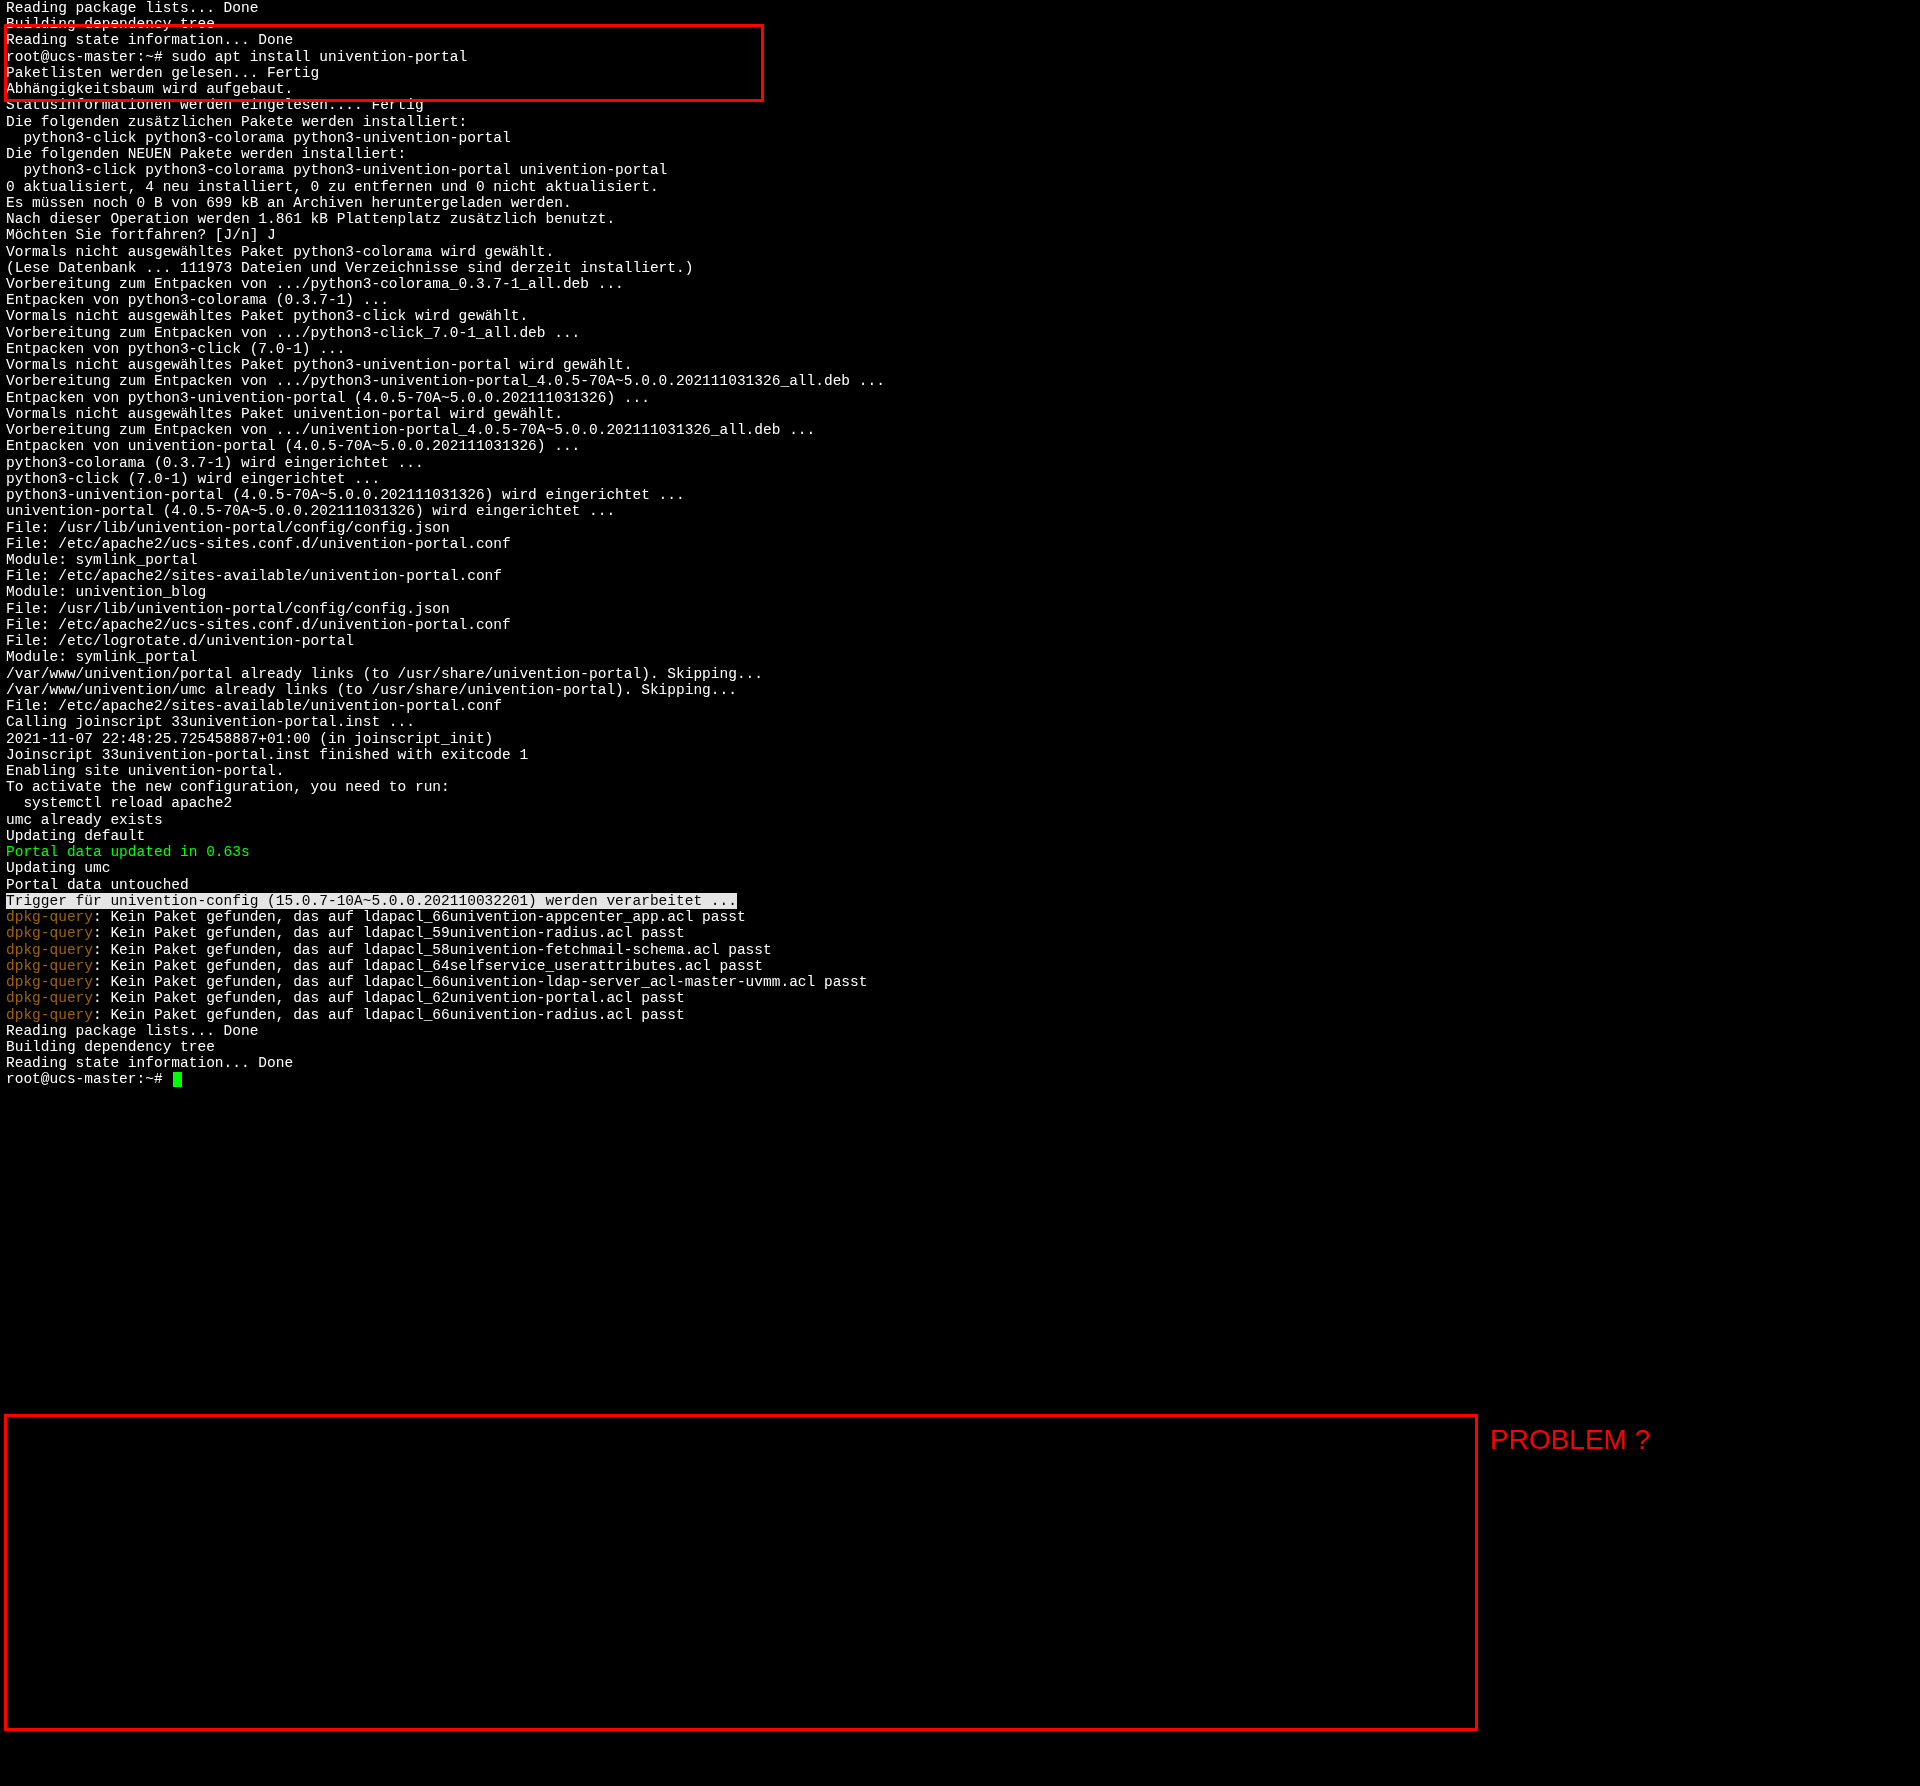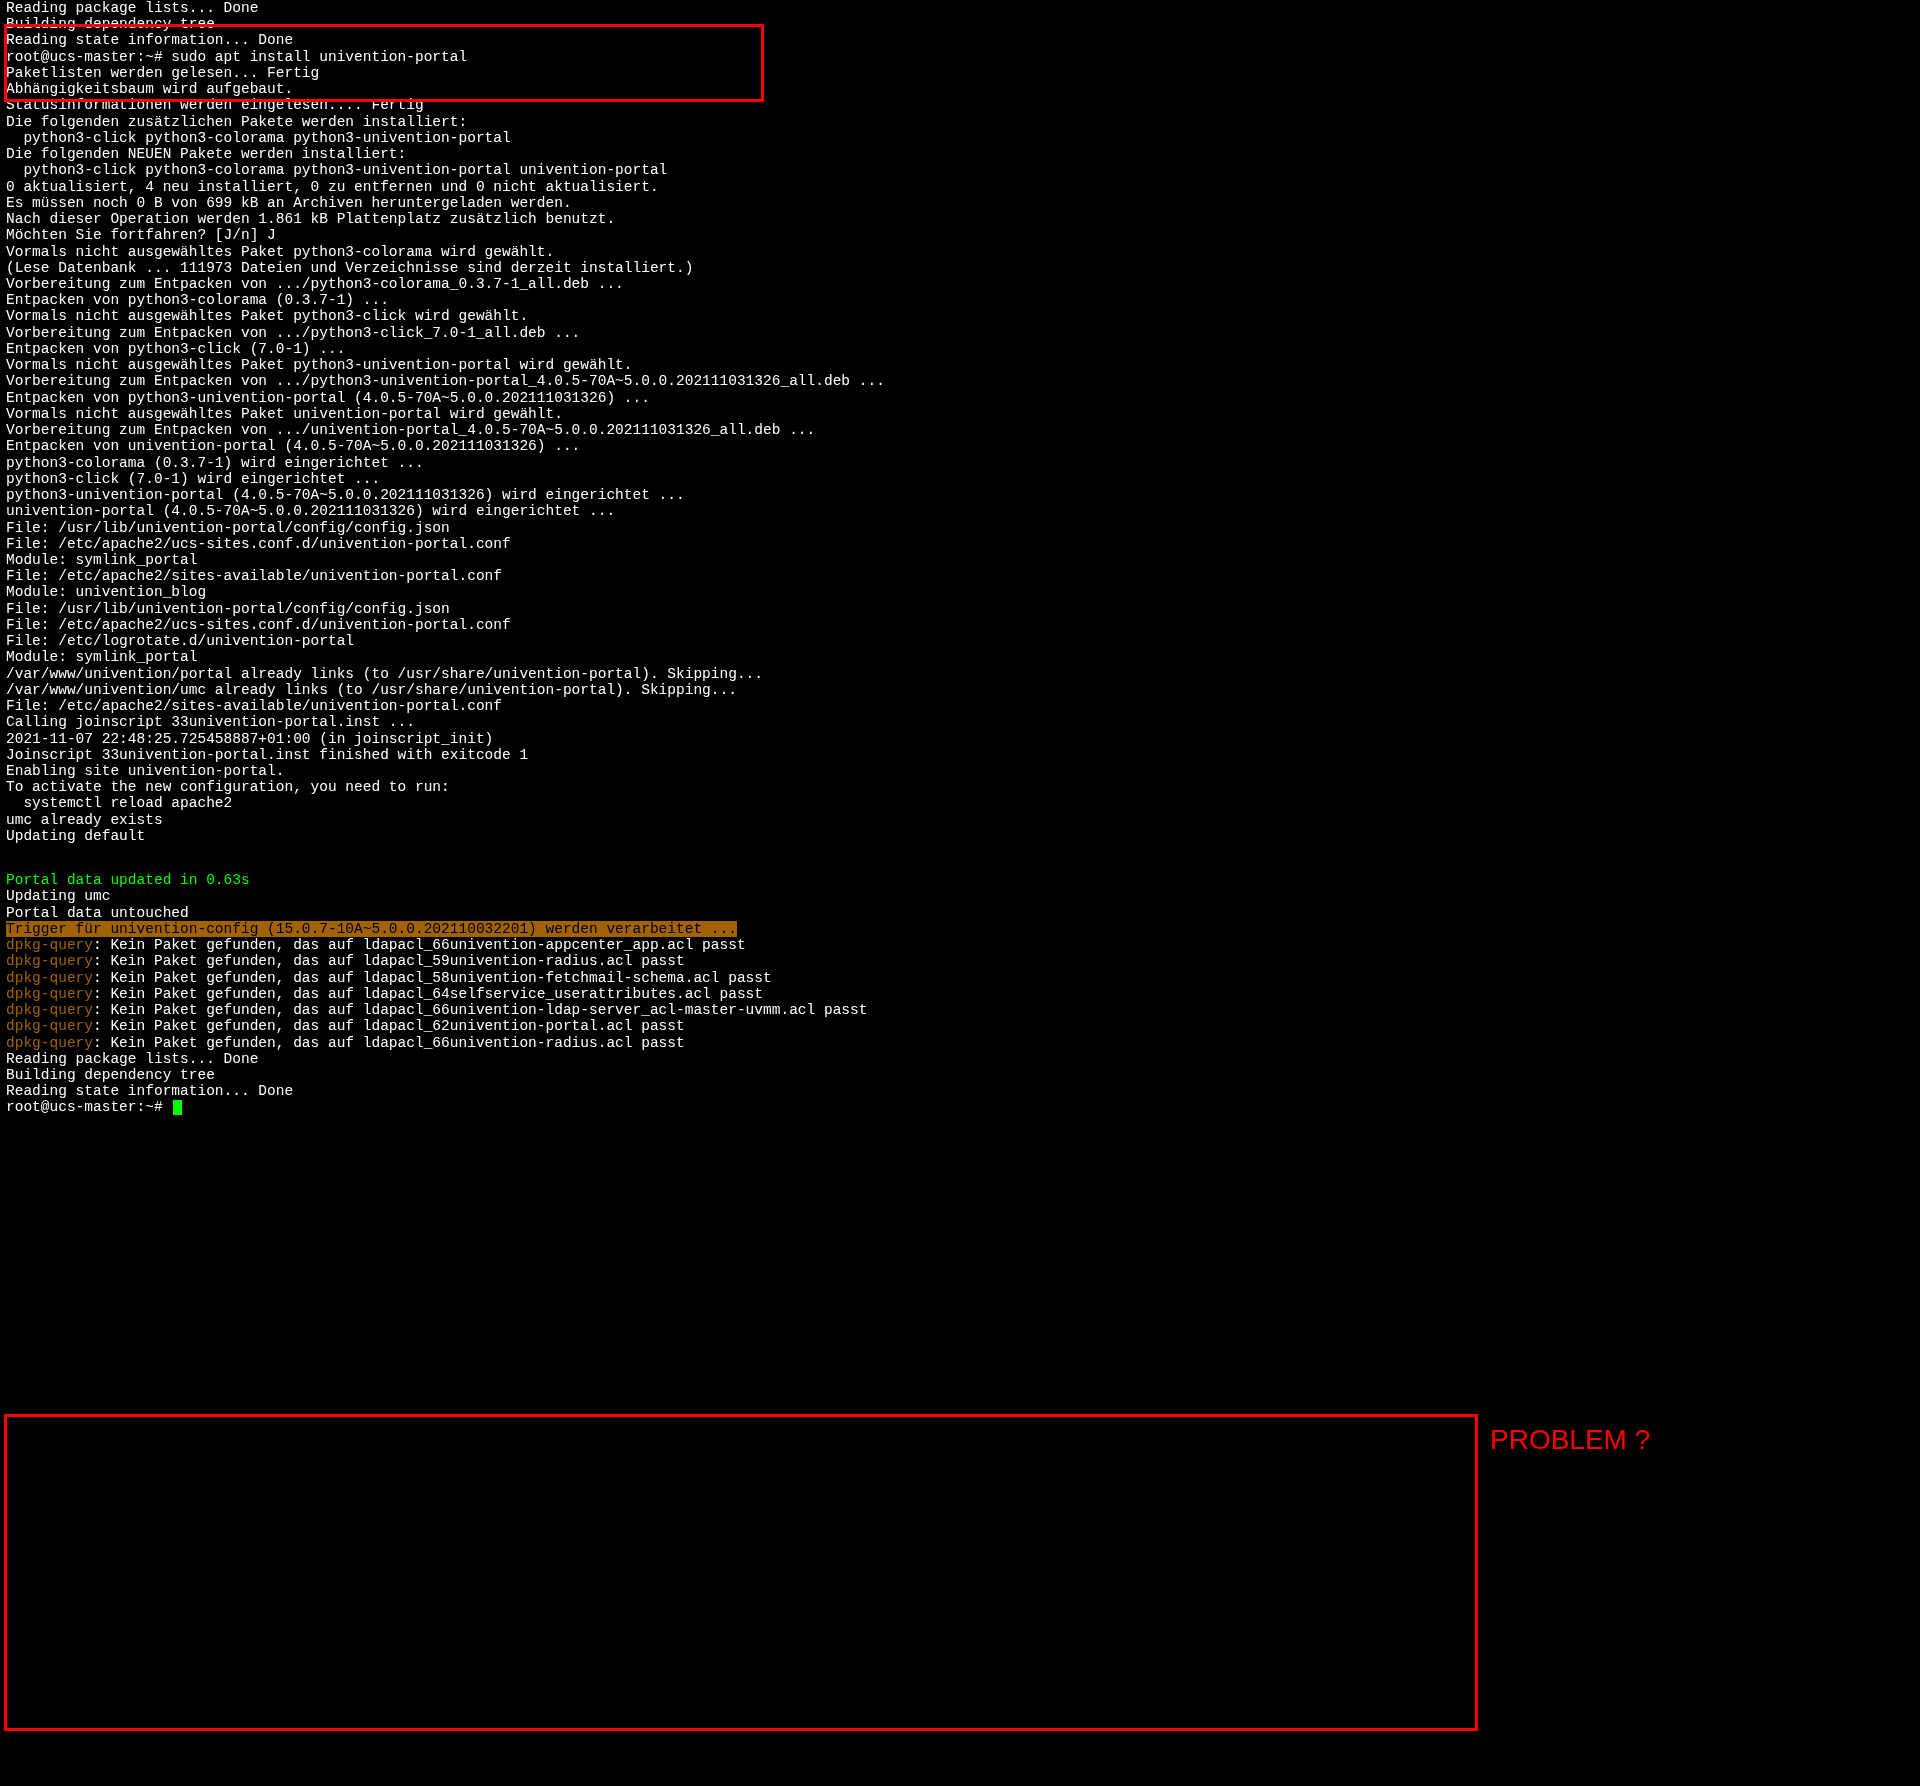--- a/index.html
+++ b/index.html
@@ -16,25 +16,25 @@
   }
   .terminal {
     padding: 0 22px 6px 6px;
     white-space: pre;
     position: relative;
   }
   .line {
     display: block;
     min-height: 1.12em;
   }
-  .green { color: #00ff00; margin-top: 28px; }
+  .green { color: #00ff00; }
   .dim  { color: #a16207; }
   .white { color: #ffffff; }
   .inverse {
-    background: #a16207;
+    background: #e5e5e5;
     color: #000000;
   }
   .cursor {
     display: inline-block;
     width: 9px;
     height: 1.05em;
     background: #00ff00;
     vertical-align: text-bottom;
     margin-left: 2px;
   }

